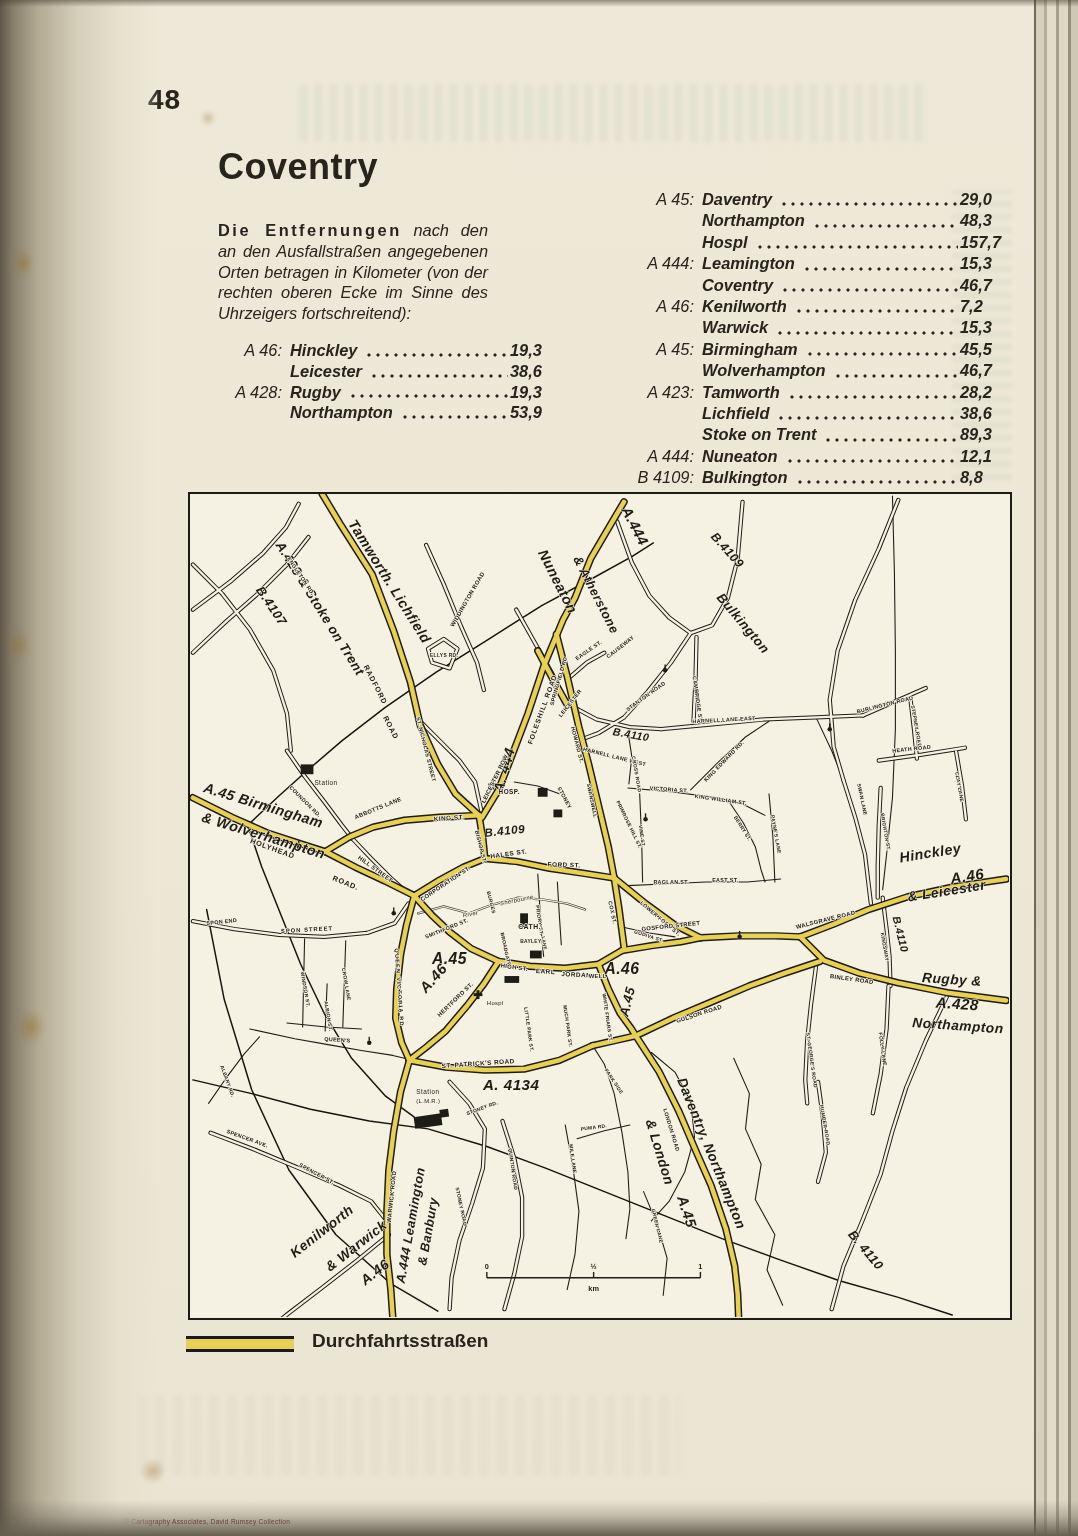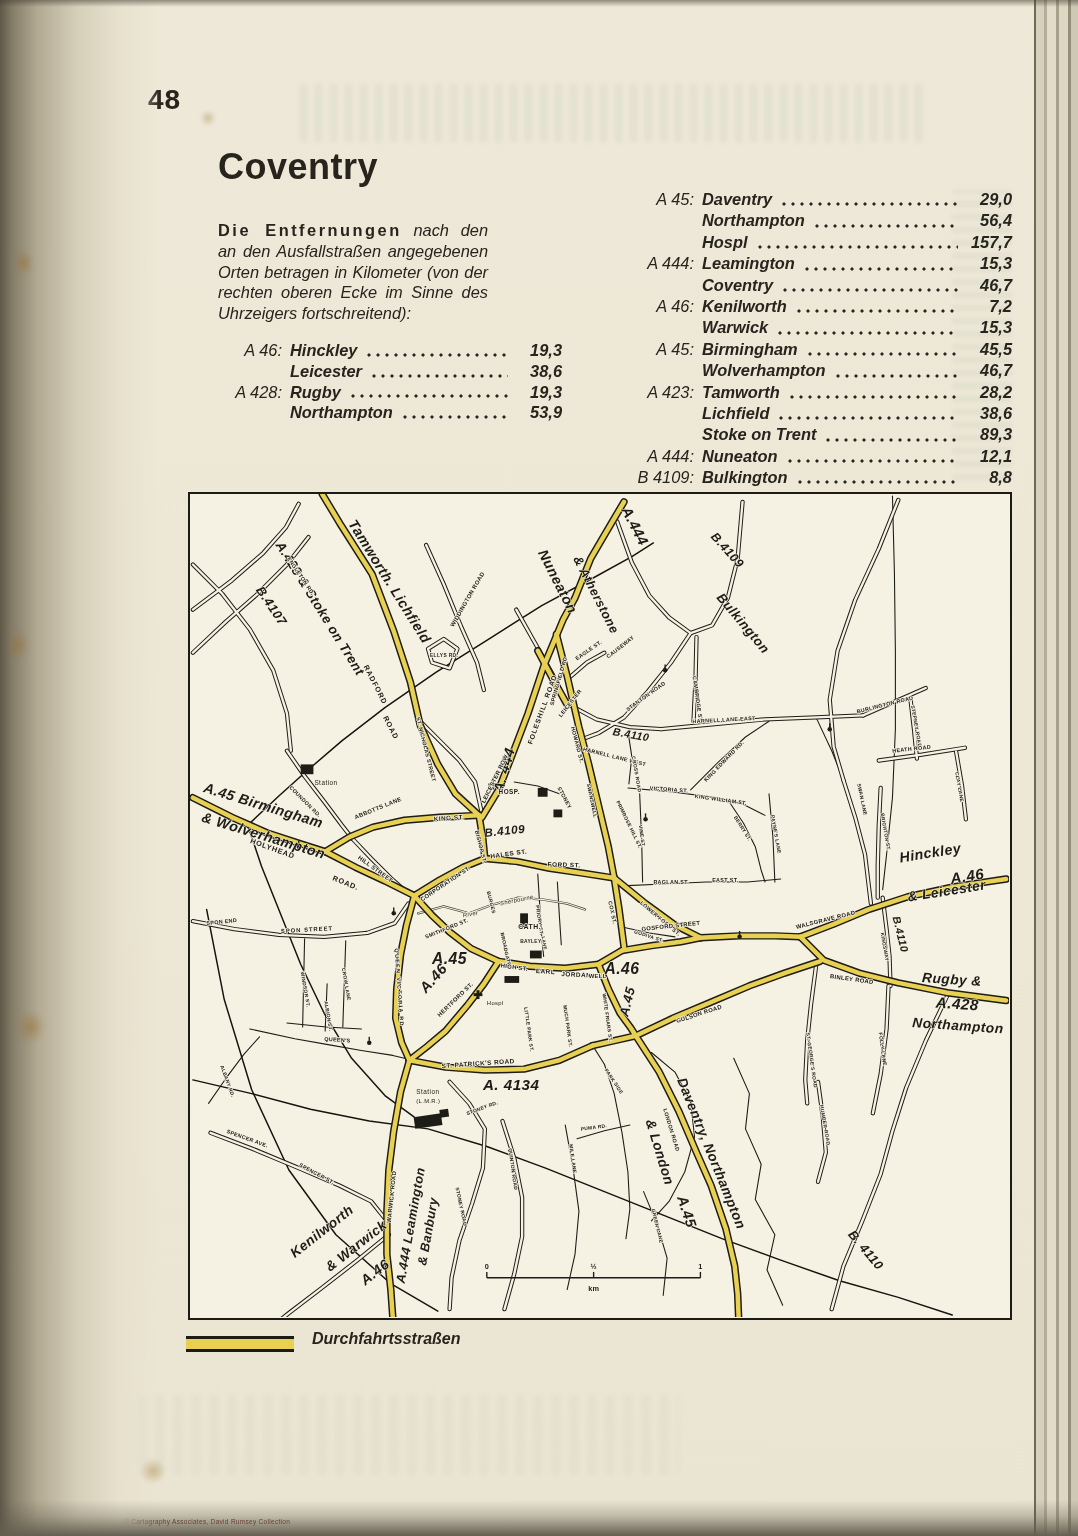--- a/index.html
+++ b/index.html
@@ -32,28 +32,28 @@
   .dlist-left{left:220px;top:341px;width:342px;}
   .dlist-right{left:626px;top:150px;width:386px;margin-top:40px;}
   .drow{display:flex;align-items:baseline;height:21.4px;}
   .dlist-left .drow{height:20.8px;}
   .drow .route{width:68px;text-align:right;padding-right:8px;white-space:pre;}
   .dlist-left .drow .route{width:62px;}
   .drow .place{white-space:pre;font-weight:bold;}
   .drow .leader{flex:1;height:4px;align-self:flex-end;margin:0 2px 5px 10px;
     background-image:radial-gradient(circle at 2px 2px,#26251f 1.35px,transparent 1.8px);
     background-size:9px 4px;background-repeat:repeat-x;}
-  .drow .km{width:52px;text-align:right;font-weight:700;}
+  .drow .km{width:52px;font-weight:700;}
   .map-frame{position:absolute;left:188px;top:492px;width:824px;height:828px;
     border:2.5px solid #1c1b15;background:#f5f1e3;box-sizing:border-box;}
   .map-frame svg{display:block;width:819px;height:823px;}
   .legend{position:absolute;left:186px;top:1332px;height:30px;}
   .legend-swatch{position:absolute;left:0;top:4px;width:108px;height:16px;background:#e8d052;
     border-top:3.5px solid #1c1b15;border-bottom:3.5px solid #1c1b15;box-sizing:border-box;}
-  .legend-label{position:absolute;left:126px;top:-2px;font-size:16px;font-weight:700;font-style:italic;white-space:nowrap;}
+  .legend-label{position:absolute;left:126px;top:-2px;font-size:19px;font-weight:700;white-space:nowrap;}
   .copyright{position:absolute;left:124px;top:1518px;font-size:6.5px;color:#6b1d1d;letter-spacing:.3px;}
 </style>
 </head>
 <body>
 
 <div id="stage">
   <div class="page">
     <div class="ghost1"></div>
     <div class="ghost2"></div>
     <div class="ghost3"></div>
@@ -93,21 +93,21 @@
         <div class="drow">
           <span class="route">A 45:</span>
           <span class="place">Daventry</span>
           <span class="leader"></span>
           <span class="km">29,0</span>
         </div>
         <div class="drow">
           <span class="route"></span>
           <span class="place">Northampton</span>
           <span class="leader"></span>
-          <span class="km">56,4</span>
+          <span class="km">48,3</span>
         </div>
         <div class="drow">
           <span class="route"></span>
           <span class="place">Hospl</span>
           <span class="leader"></span>
           <span class="km">157,7</span>
         </div>
         <div class="drow">
           <span class="route">A 444:</span>
           <span class="place">Leamington</span>

